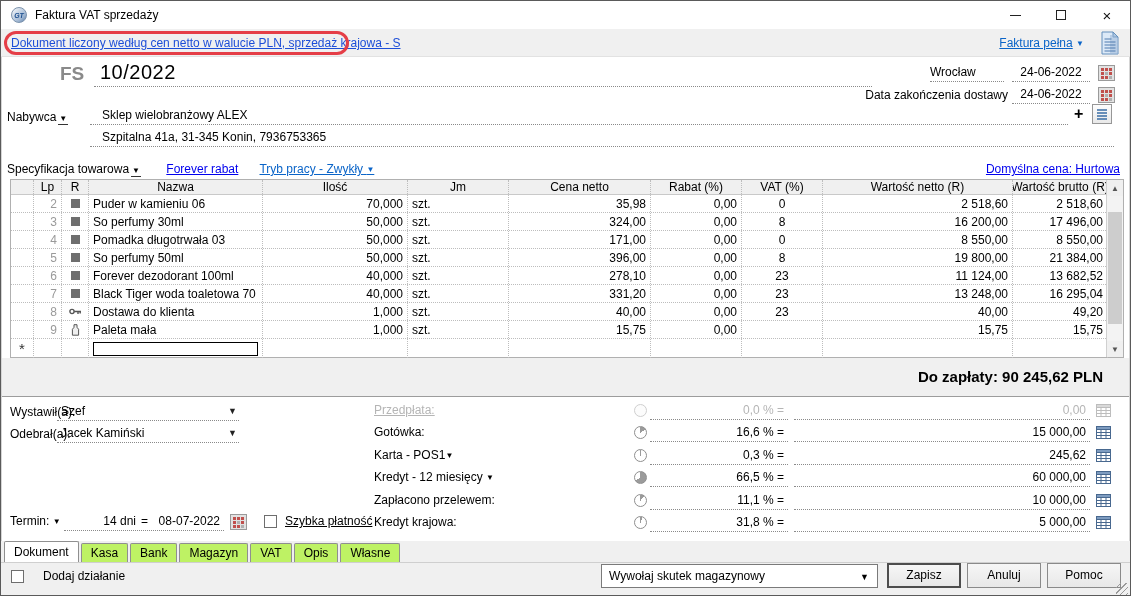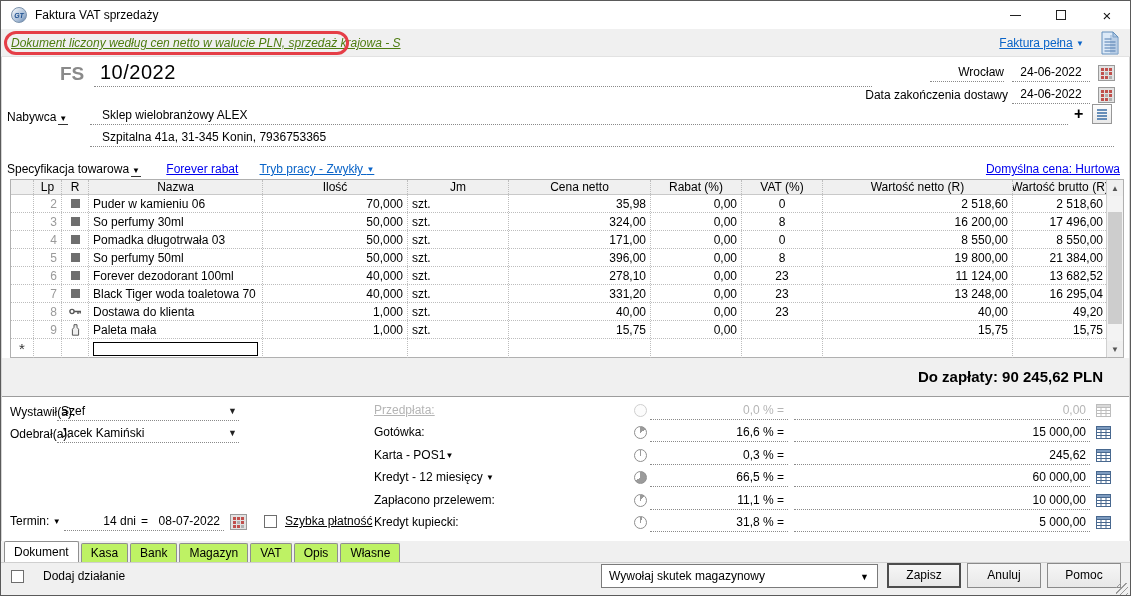--- a/index.html
+++ b/index.html
@@ -14,34 +14,34 @@
     display:flex; align-items:center; justify-content:center; font-size:7px; font-weight:bold; font-style:italic; color:#1c4f8f;}
   .title-text { margin-left:8px; font-size:12px; }
   .caption-btns { position:absolute; right:0; top:0; height:28px; display:flex; }
   .cap-btn { width:46px; height:28px; display:flex; align-items:center; justify-content:center; cursor:default; }
   .glyph-min { display:inline-block; width:11px; border-top:1px solid #222; }
   .glyph-max { display:inline-block; width:10px; height:10px; border:1px solid #222; }
   .glyph-close { font-size:15px; line-height:1; color:#111; }
 
   
   #linkbar { position:absolute; left:0; top:28px; width:100%; height:28px; background:#f0f0f0; border-bottom:1px solid #e2e2e2; }
-  .mode-link { position:absolute; left:10px; top:7px; color:#4d7c0f; text-decoration:underline;font-style:italic; }
+  .mode-link { position:absolute; left:10px; top:7px; color:#1d4ed8; text-decoration:underline; }
   .red-annot { position:absolute; left:3px; top:2px; width:345px; height:24px; border:3px solid #e53e47; border-radius:12px; pointer-events:none; }
   .fullinv { position:absolute; right:46px; top:7px; color:#0a64c8; }
   .fullinv .lnk { text-decoration:underline; }
   .dd-arrow { font-size:8px; vertical-align:1px; }
   .doc-icon { position:absolute; right:10px; top:2px; }
 
   
   #main { position:absolute; left:0; top:56px; width:100%; height:484px; background:#fff; border-left:1px solid #d5d5d5; border-right:1px solid #d5d5d5; }
   .fs-sym { position:absolute; left:58px; top:6px; font-size:19px; font-weight:bold; color:#8a8a8a; }
   .fs-num-field { position:absolute; left:92px; top:2px; width:778px; height:28px; border-bottom:1px dotted #8a8a8a; }
   .fs-num { position:absolute; left:6px; top:2px; font-size:20px; font-weight:normal; letter-spacing:0.5px; }
 
-  .city-field { position:absolute; left:928px; top:8px; width:74px; height:17px; border-bottom:1px dotted #8a8a8a; text-align:right; }
+  .city-field { position:absolute; left:928px; top:8px; width:74px; height:17px; border-bottom:1px dotted #8a8a8a; text-align:left; }
   .date-field { position:absolute; top:8px; left:1010px; width:78px; height:17px; border-bottom:1px dotted #8a8a8a; text-align:center; }
   .deliv-label { position:absolute; left:810px; top:31px; width:196px; text-align:right; }
   .date-field2 { position:absolute; top:30px; left:1010px; width:78px; height:17px; border-bottom:1px dotted #8a8a8a; text-align:center; }
   .cal { position:absolute; width:17px; height:16px; }
 
   .buyer-label { position:absolute; left:5px; top:53px; }
   .label-arrow { font-size:8px; border-bottom:1px solid #333; padding:0 1px 1px 1px; margin-left:2px; }
   .buyer-name-field { position:absolute; left:88px; top:49px; width:978px; height:19px; border-bottom:1px dotted #8a8a8a; }
   .buyer-name-field span, .buyer-addr-field span { position:absolute; left:12px; top:2px; }
   .buyer-addr-field { position:absolute; left:88px; top:71px; width:1024px; height:19px; border-bottom:1px dotted #8a8a8a; }
@@ -449,21 +449,21 @@
       <span class="pie" style="--p: 11.1;"></span>
       <span class="pct-field">11,1 % =</span>
       <span class="amt-field">10 000,00</span>
       <svg class="calc-ic" width="15" height="13" viewBox="0 0 15 13">
         <rect x="0.5" y="0.5" width="14" height="12" fill="#fff" stroke="#48688f"></rect>
         <rect x="0.5" y="0.5" width="14" height="3" fill="#7e9cc0" stroke="#48688f"></rect>
         <path d="M5 3.5 v9 M10 3.5 v9 M0.5 6.5 h14 M0.5 9.5 h14" stroke="#48688f"></path>
       </svg>
     </div>
     <div class="pay-row" style="top:457px">
-      <span class="pay-label">Kredyt kupiecki:</span>
+      <span class="pay-label">Kredyt krajowa:</span>
       <span class="pie" style="--p: 5.5;"></span>
       <span class="pct-field">31,8 % =</span>
       <span class="amt-field">5 000,00</span>
       <svg class="calc-ic" width="15" height="13" viewBox="0 0 15 13">
         <rect x="0.5" y="0.5" width="14" height="12" fill="#fff" stroke="#48688f"></rect>
         <rect x="0.5" y="0.5" width="14" height="3" fill="#7e9cc0" stroke="#48688f"></rect>
         <path d="M5 3.5 v9 M10 3.5 v9 M0.5 6.5 h14 M0.5 9.5 h14" stroke="#48688f"></path>
       </svg>
     </div>
 

